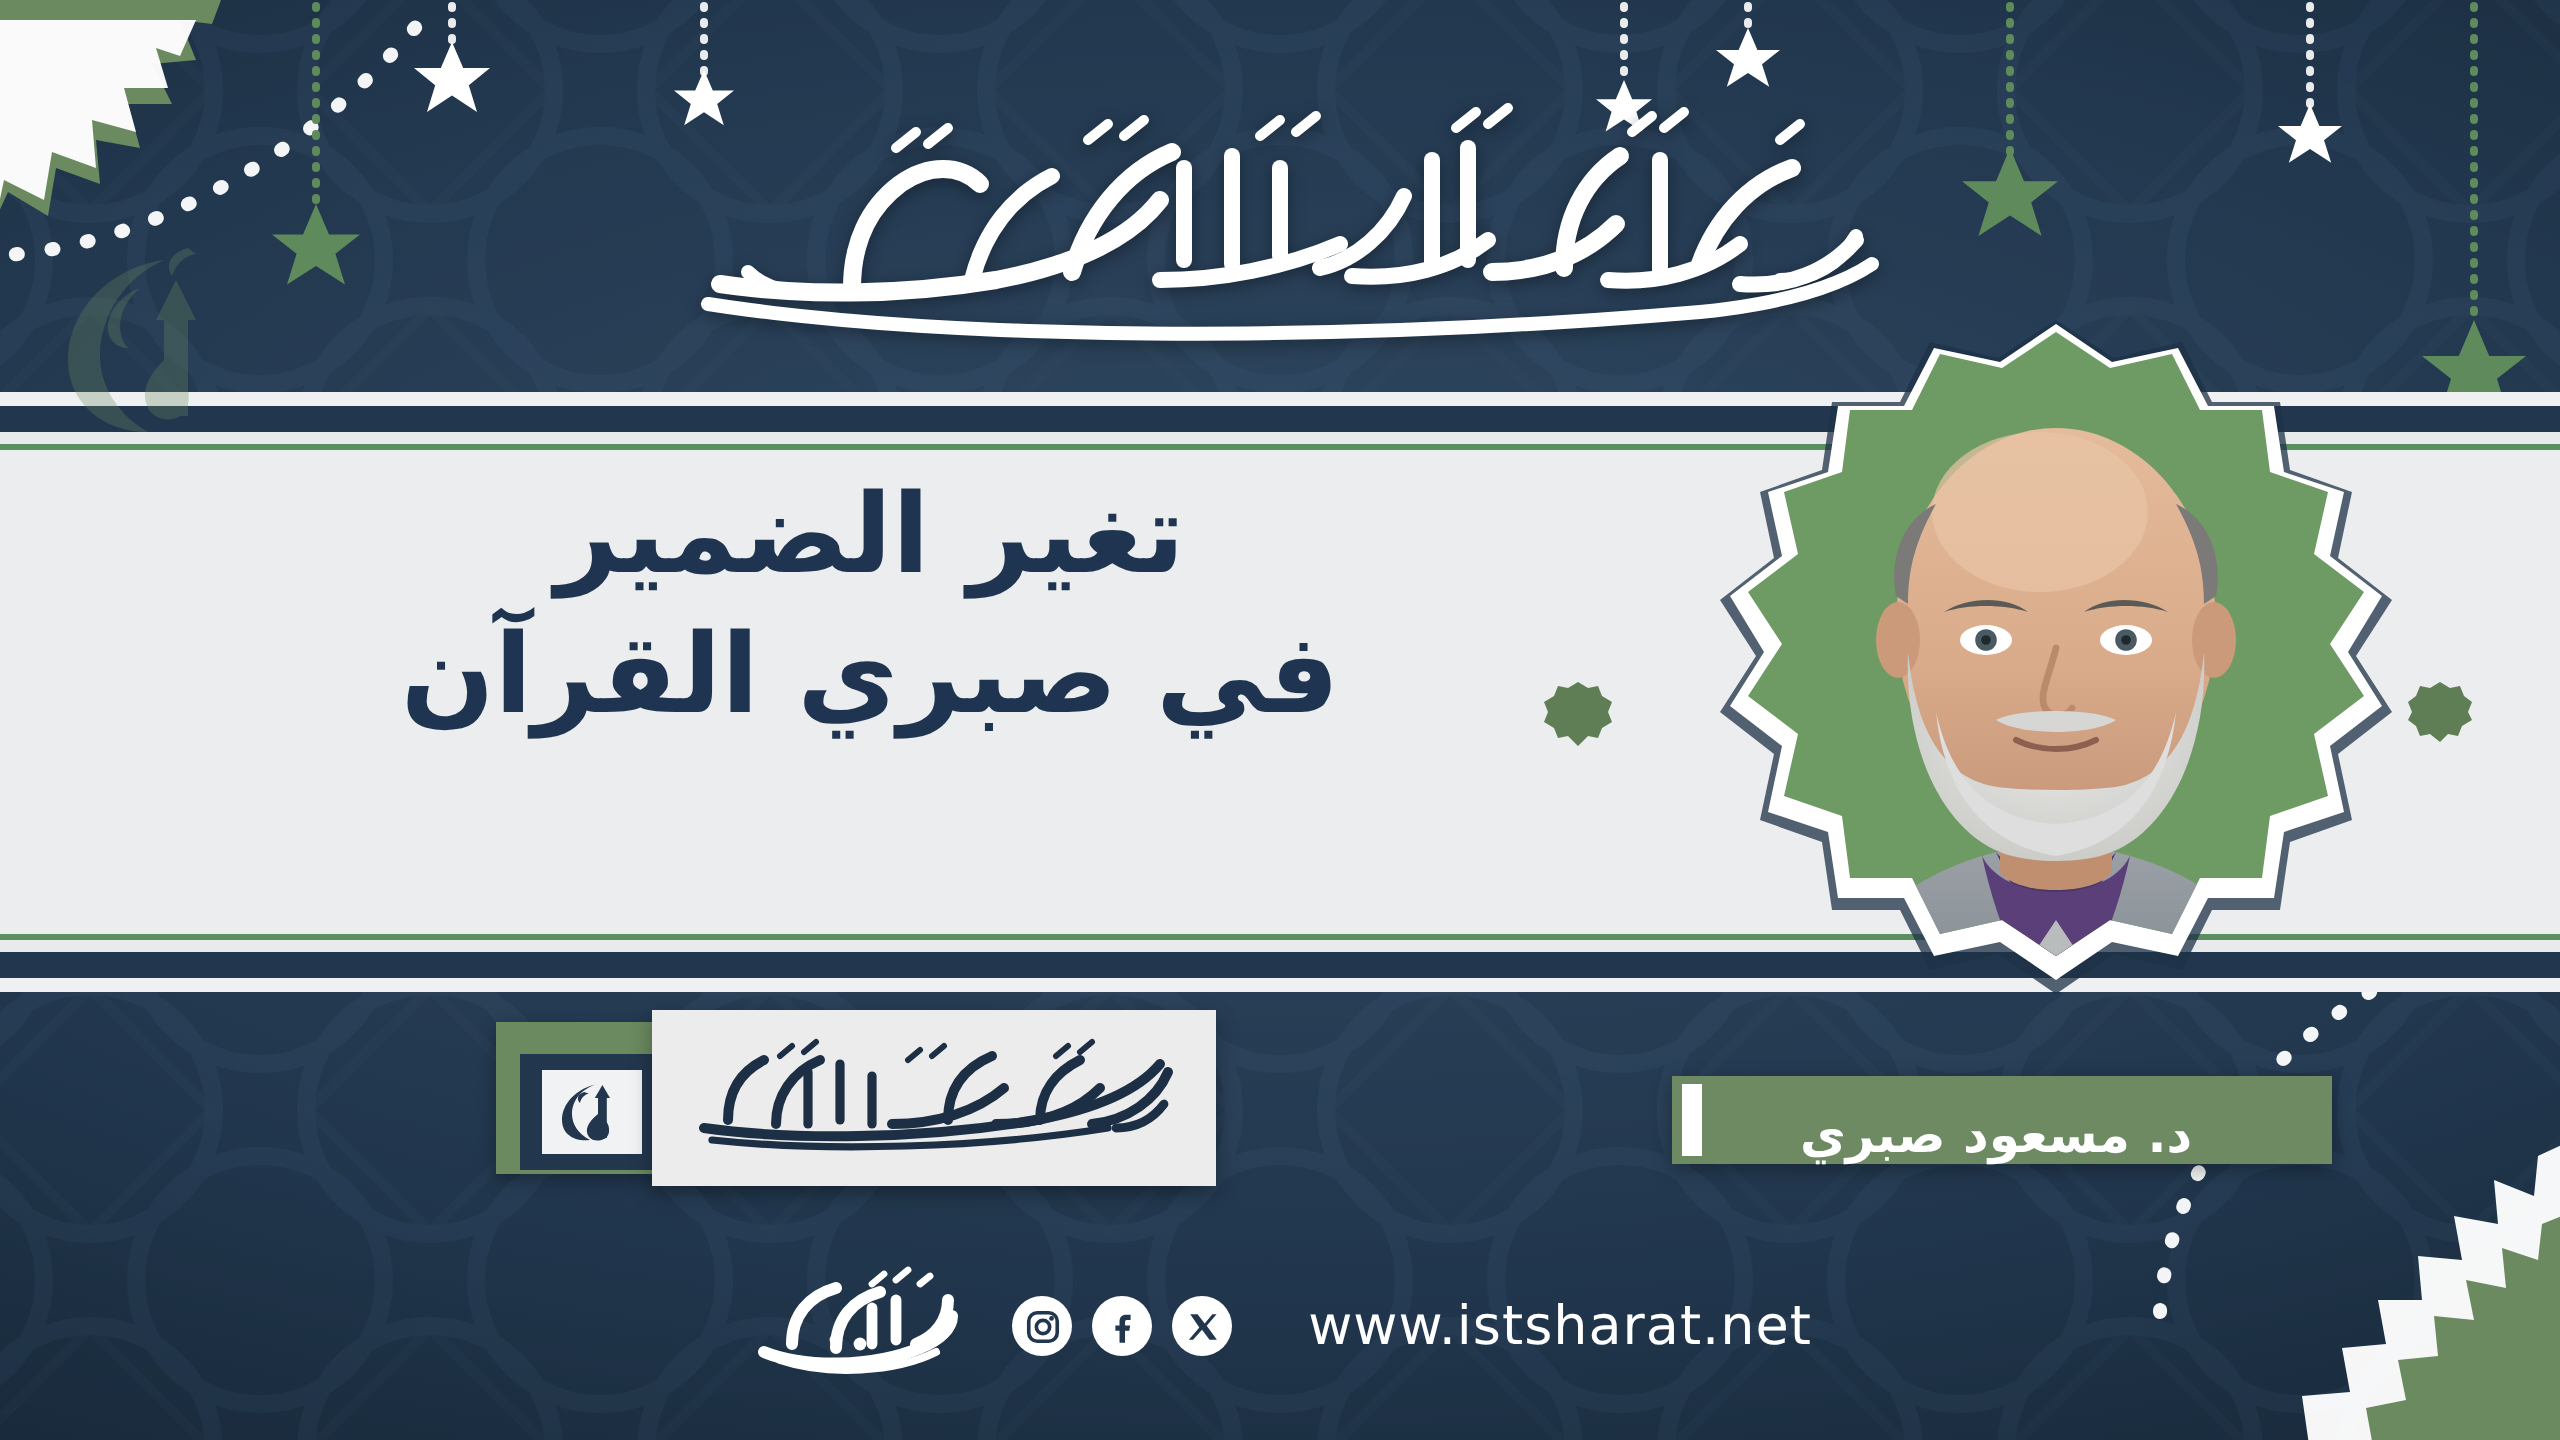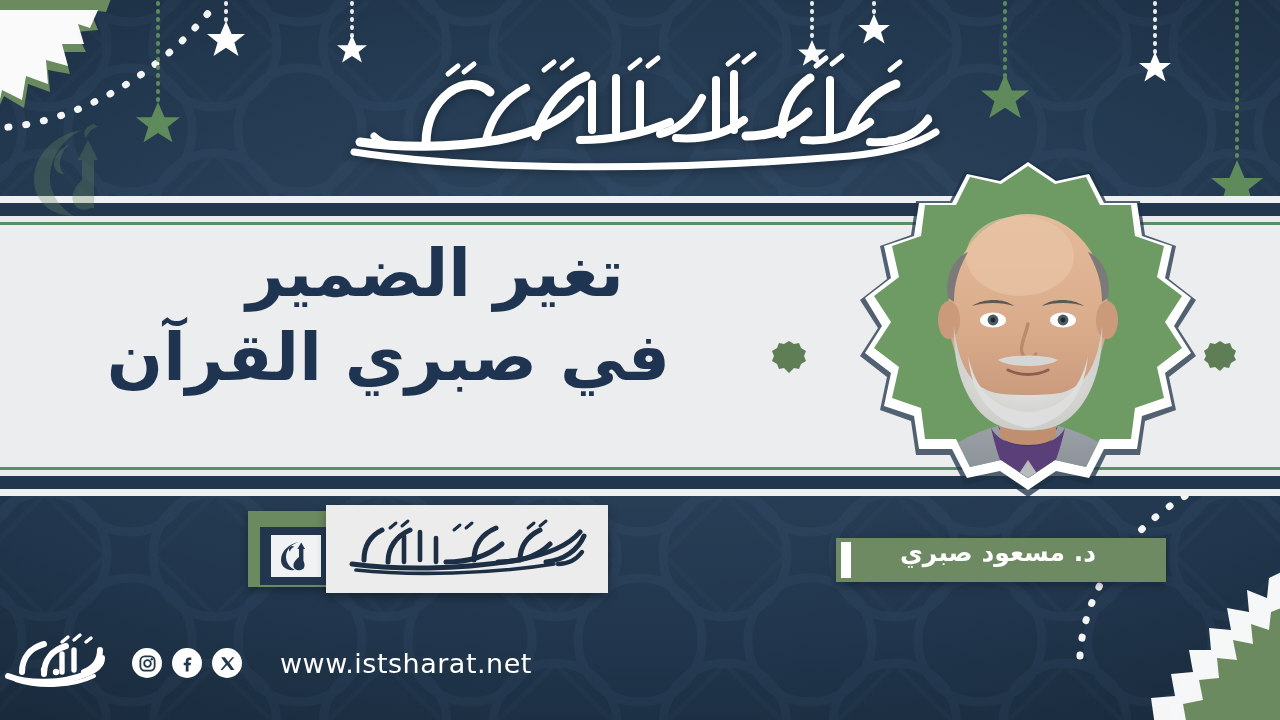--- a/index.html
+++ b/index.html
@@ -97,21 +97,21 @@
     top: 232px;
     right: 610px;
     width: 470px;
     text-align: center;
     color: #1f3450;
     direction: rtl;
   }
   .title-line {
     font-family: "DejaVu Sans", "Liberation Sans", sans-serif;
     font-weight: bold;
-    font-size: 66px;
+    font-size: 55px;
     line-height: 1.28;
     letter-spacing: -0.5px;
     white-space: nowrap;
   }
 
   
   .portrait {
     position: absolute;
     left: 848px;
     top: 160px;
@@ -160,21 +160,21 @@
   
   .namebar {
     position: absolute;
     left: 836px;
     top: 538px;
     width: 330px;
     height: 44px;
     background: #6e8a62;
     box-shadow: 0 3px 9px rgba(0,0,0,.30);
     display: flex;
-    align-items: flex-start;
+    align-items: flex-end;
     justify-content: center;
     direction: rtl;
   }
   .namebar::before {
     content: "";
     position: absolute;
     left: 5px; top: 4px;
     width: 10px; height: 36px;
     background: #ffffff;
   }
@@ -188,20 +188,21 @@
   }
 
   
   .footer {
     position: absolute;
     left: 0; right: 0;
     bottom: 22px;
     height: 70px;
     display: flex;
     align-items: center;
+    justify-content: center;
     gap: 24px;
     direction: ltr;
   }
   .footer-logo { width: 108px; height: 62px; }
   .socials { display: flex; align-items: center; gap: 10px; }
   .soc {
     width: 30px; height: 30px;
     border-radius: 50%;
     background: #ffffff;
     display: flex; align-items: center; justify-content: center;

